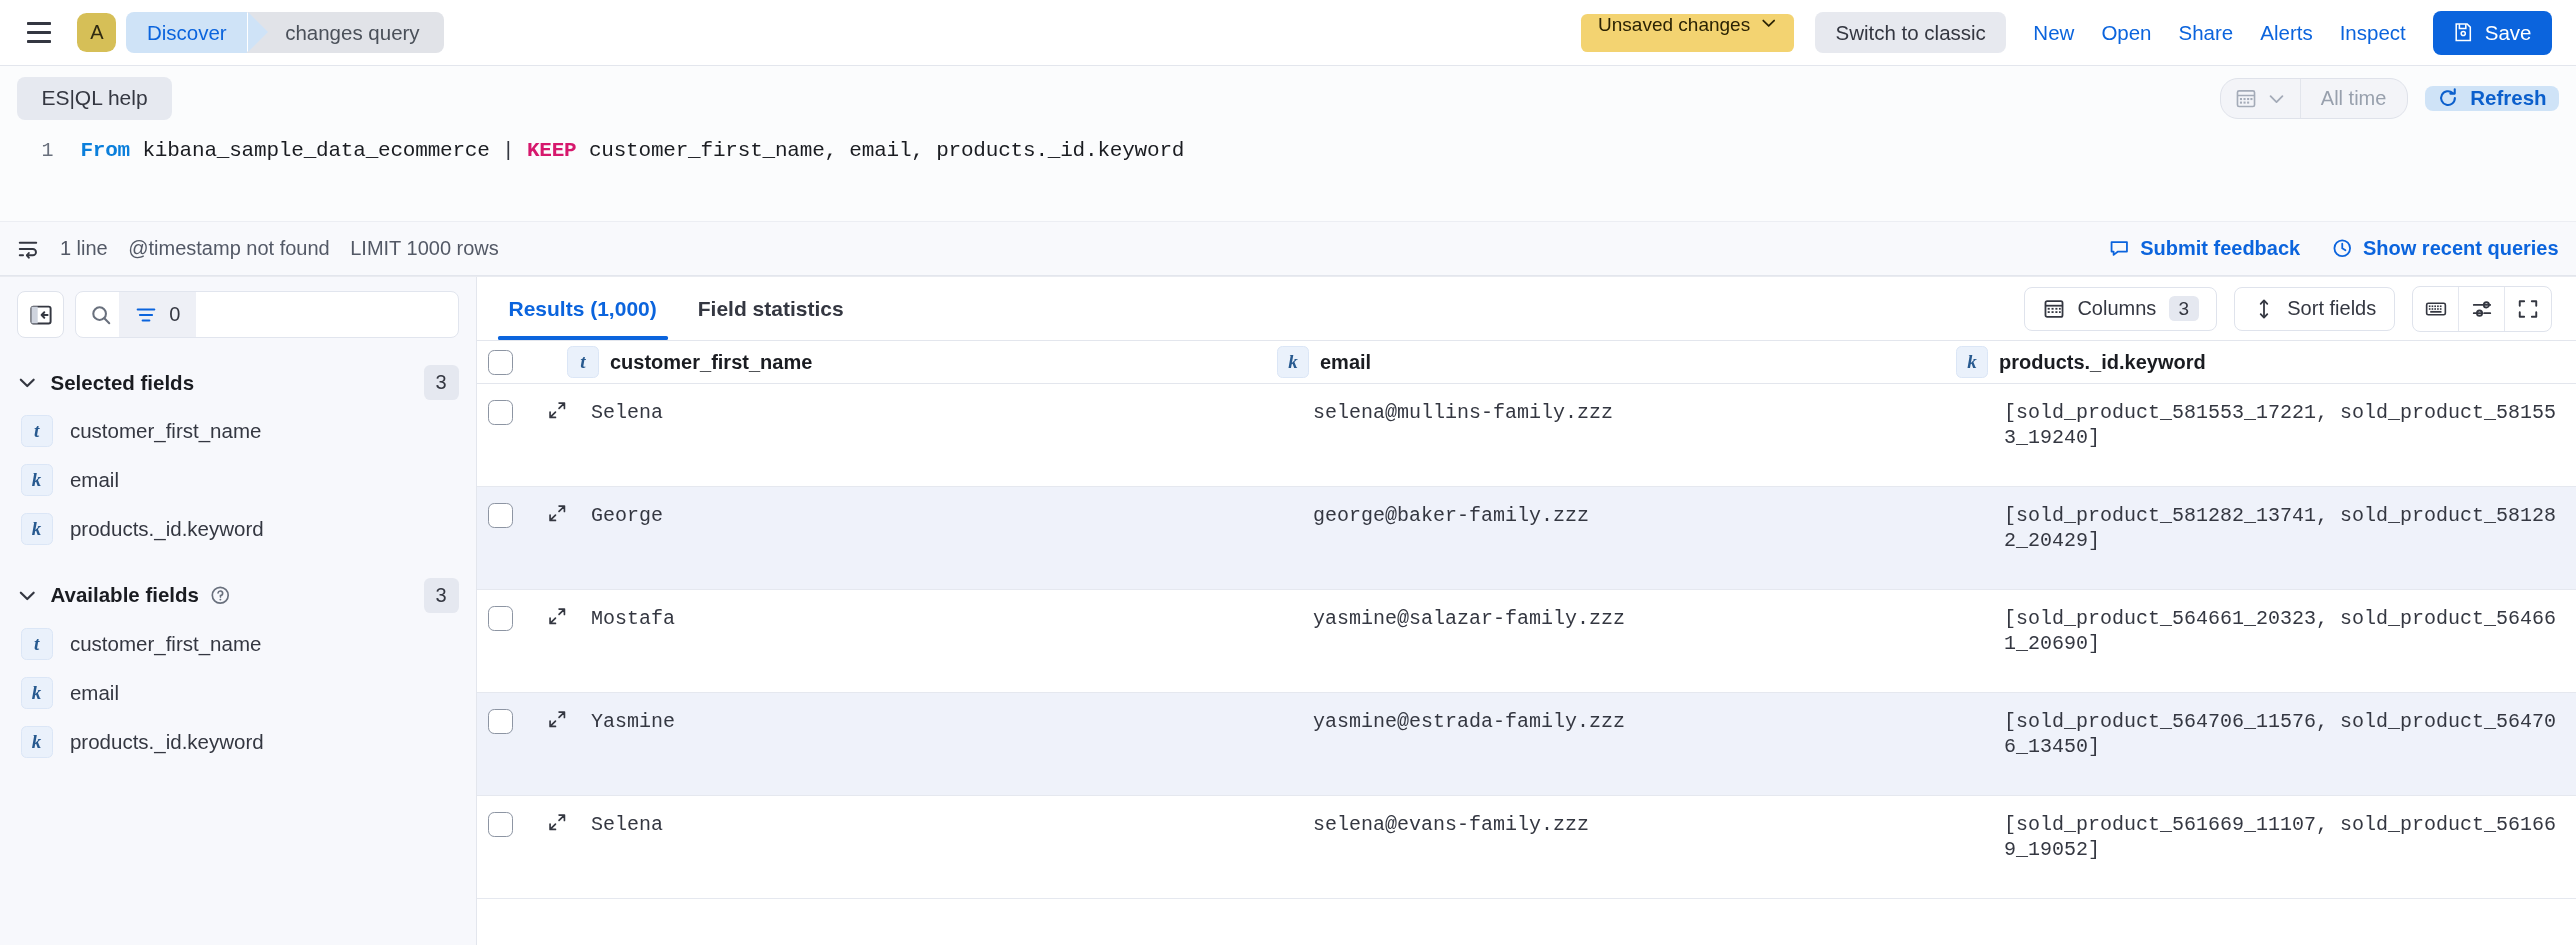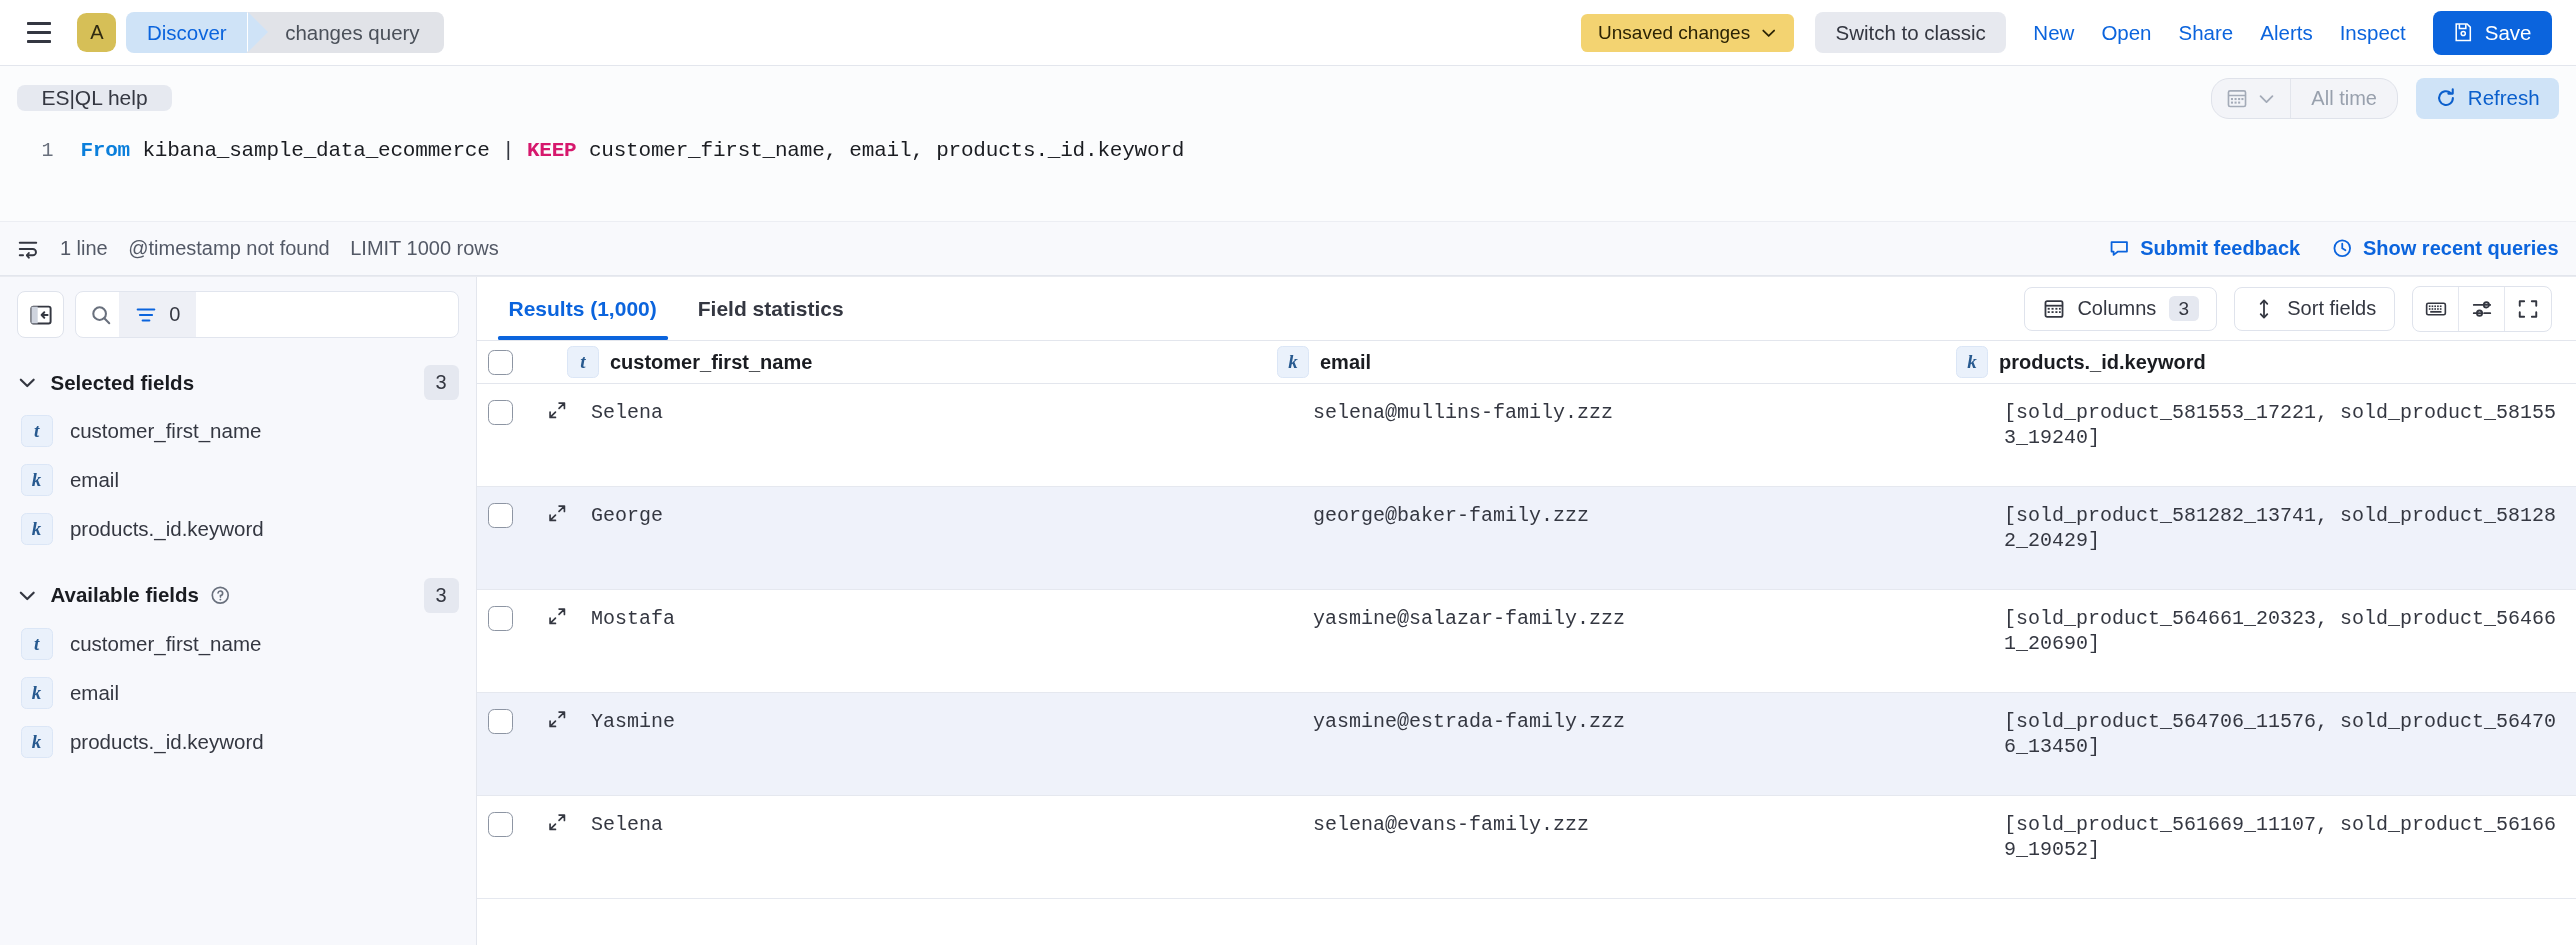--- a/index.html
+++ b/index.html
@@ -55,21 +55,21 @@
     width: 0; height: 0;
     border-top: 20.5px solid transparent; border-bottom: 20.5px solid transparent;
     border-left: 20.5px solid #fff; z-index: 1;
   }
 
   .topbar-spacer { flex: 1 1 auto; }
 
   .badge-unsaved {
     background: #f3d371; color: #2b2304;
     height: 38px; border-radius: 6.3px;
-    display: flex; align-items: center; gap: 9.5px;
+    display: flex; align-items: flex-start; gap: 9.5px;
     padding: 0 17.4px; font-size: 19px; cursor: pointer; white-space: nowrap;
   }
   .btn-grey {
     background: #e7e9ef; color: #343741;
     height: 41px; border-radius: 8px;
     display: flex; align-items: center; padding: 0 20.5px;
     font-size: 20.5px; margin-left: 20.5px; cursor: pointer; white-space: nowrap;
   }
   .link-btn {
     color: #0b64dd; font-size: 20.5px; margin-left: 27px; cursor: pointer; white-space: nowrap;
@@ -82,40 +82,40 @@
 
   
   .querybar {
     background: #fbfcfd;
     border-bottom: 0.8px solid #e9ebf0;
     flex: 0 0 0;
   }
   .qrow1 { display: flex; align-items: center; padding: 11px 17.4px 6.3px 17.4px; height: 60px; }
   .esql-help {
     background: #e6e9f0; color: #343741;
-    height: 26px; border-radius: 8px;
+    height: 43px; border-radius: 8px;
     display: flex; align-items: center; padding: 0 24px;
     font-size: 21px; cursor: pointer;
   }
   .qrow1-spacer { flex: 1 1 auto; }
   .datepicker {
     display: flex; align-items: center; height: 41px;
     border: 0.8px solid #dfe2ea; border-radius: 18px; overflow: hidden; background: #f3f4f8;
   }
   .dp-cal {
     display: flex; align-items: center; gap: 9.5px;
     padding: 0 14px; height: 41px; color: #a4abb8; cursor: pointer;
   }
   .dp-divider { width: 0.8px; height: 41px; background: #e2e5ec; }
   .dp-text { padding: 0 20.5px; font-size: 20px; color: #98a0ad; line-height: 41px; }
   .btn-refresh {
     background: #cfe3f7; color: #0b5fcc;
-    height: 41px; border-radius: 8px; margin-left: 17.4px;
+    height: 25px; border-radius: 8px; margin-left: 17.4px;
     display: flex; align-items: center; gap: 11px;
-    padding: 0 19px; font-size: 20.5px; font-weight: normal; cursor: pointer;
+    padding: 0 12px; font-size: 20.5px; font-weight: bold; cursor: pointer;
   }
 
   .editor {
     display: flex; align-items: flex-start;
     padding: 12.6px 17.4px 20.5px 17.4px; min-height: 95px;
     font-family: "Liberation Mono", monospace;
   }
   .lineno { color: #69707d; font-size: 20px; width: 36px; text-align: right; flex: 0 0 36px; }
   .code { margin-left: 27px; font-size: 21px; letter-spacing: -0.2px; white-space: pre; }
   .kw-from { color: #0b7fdb; font-weight: bold; }

